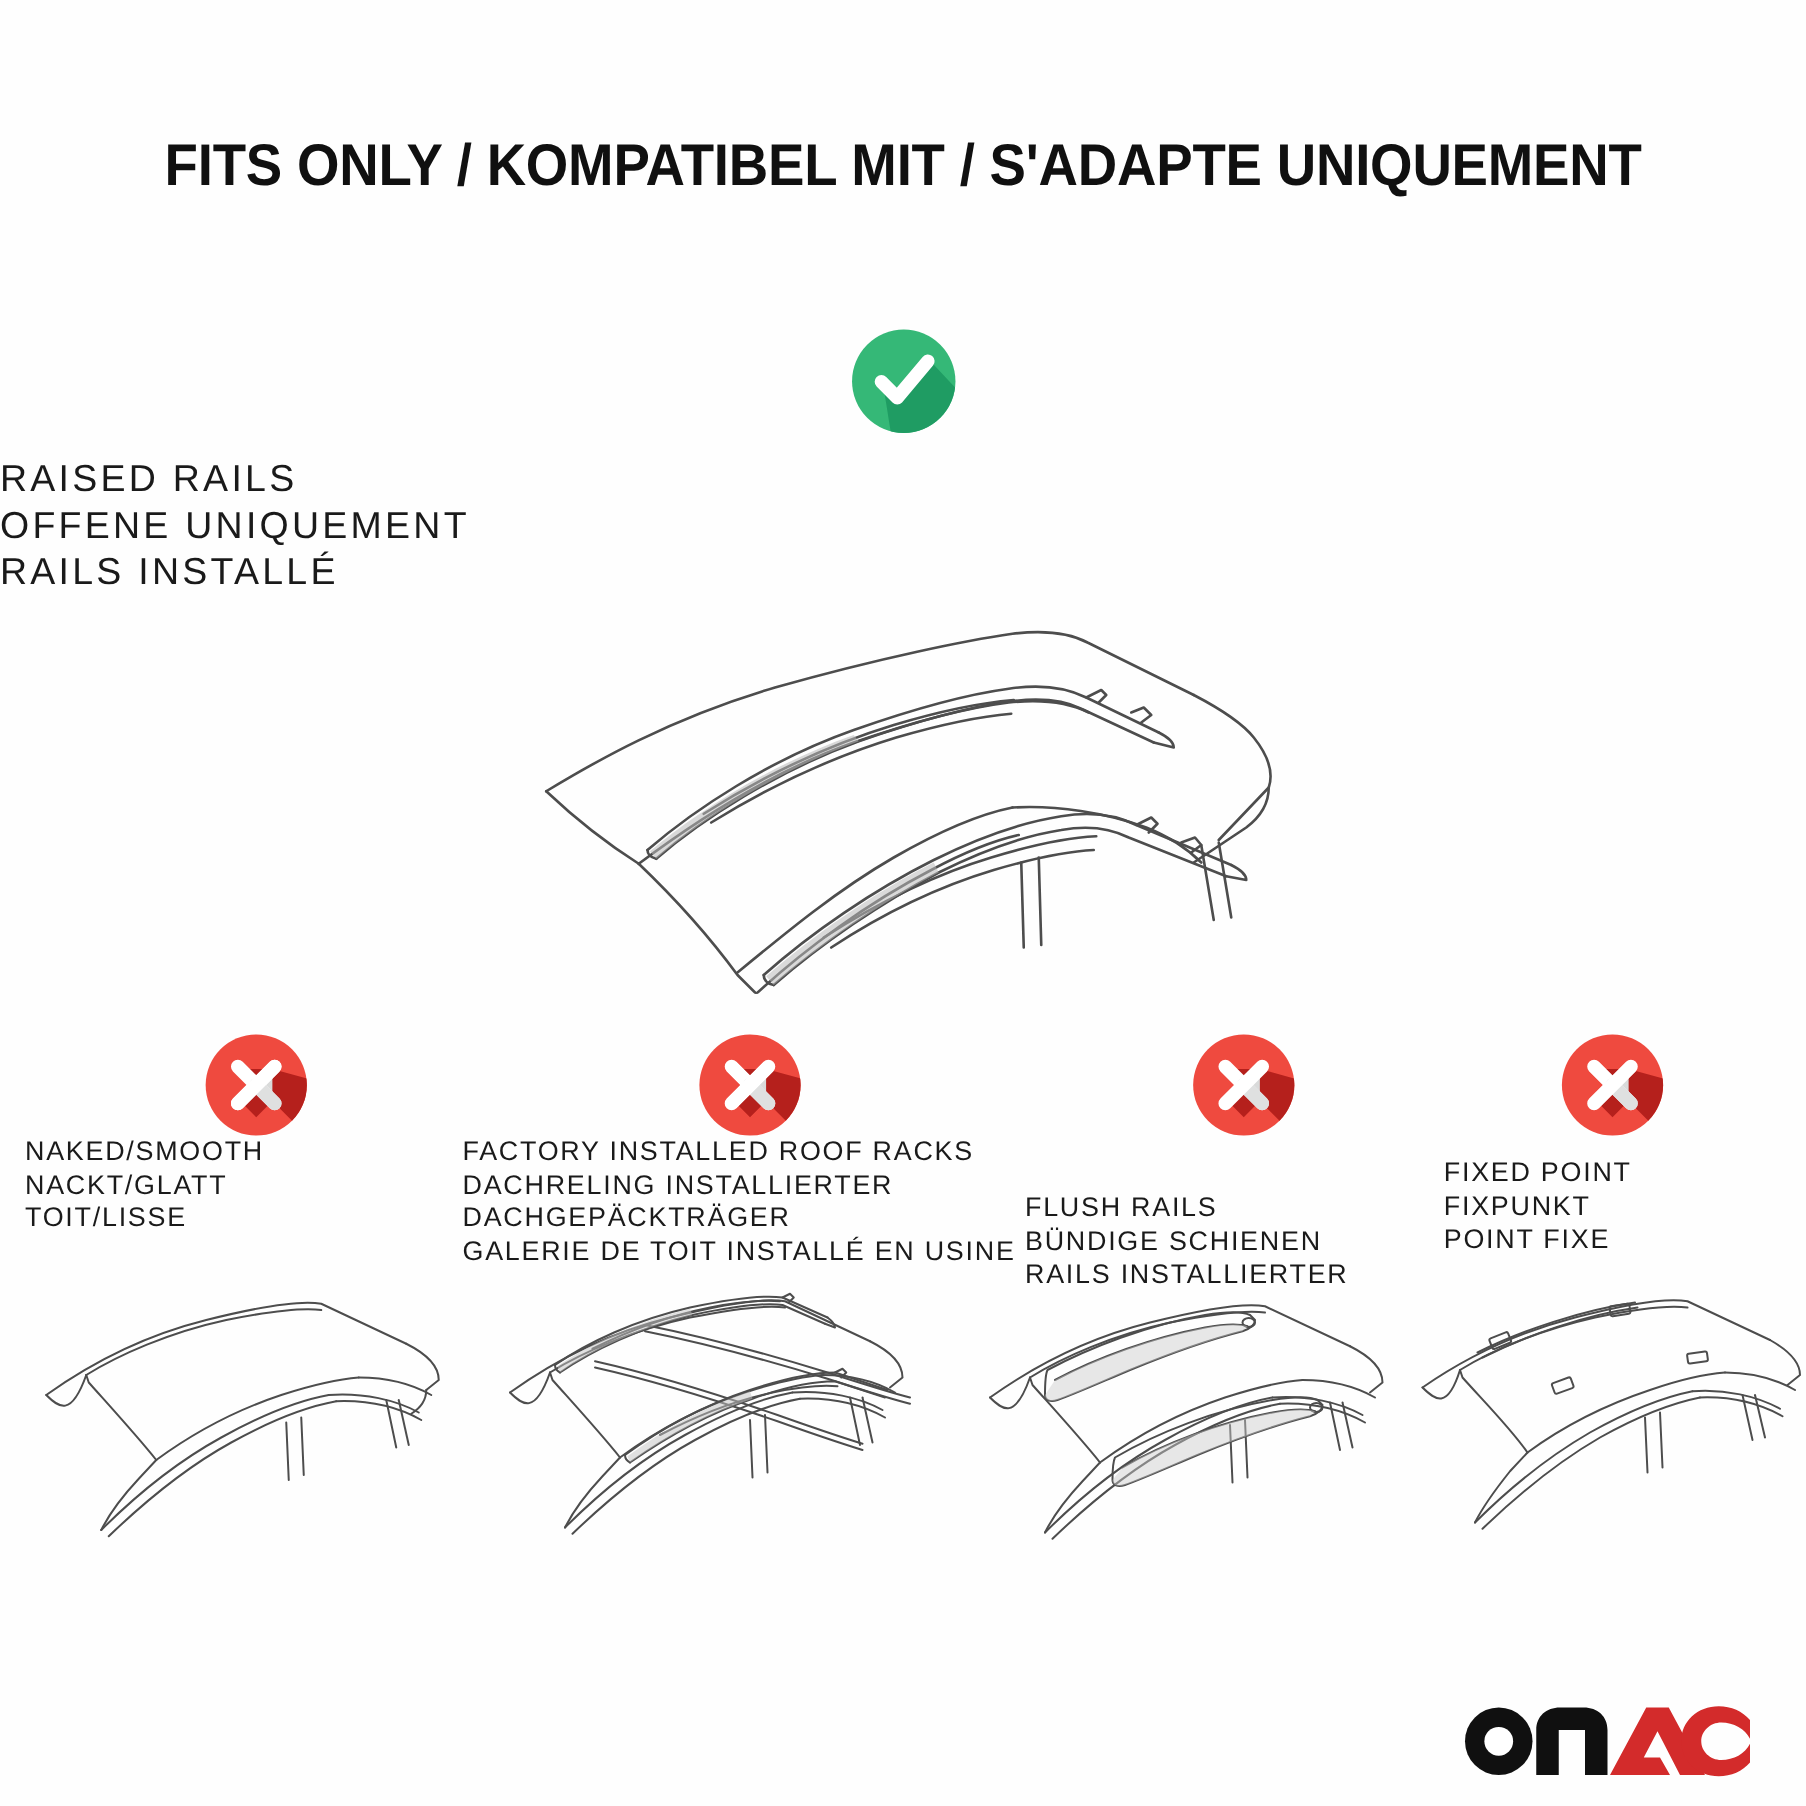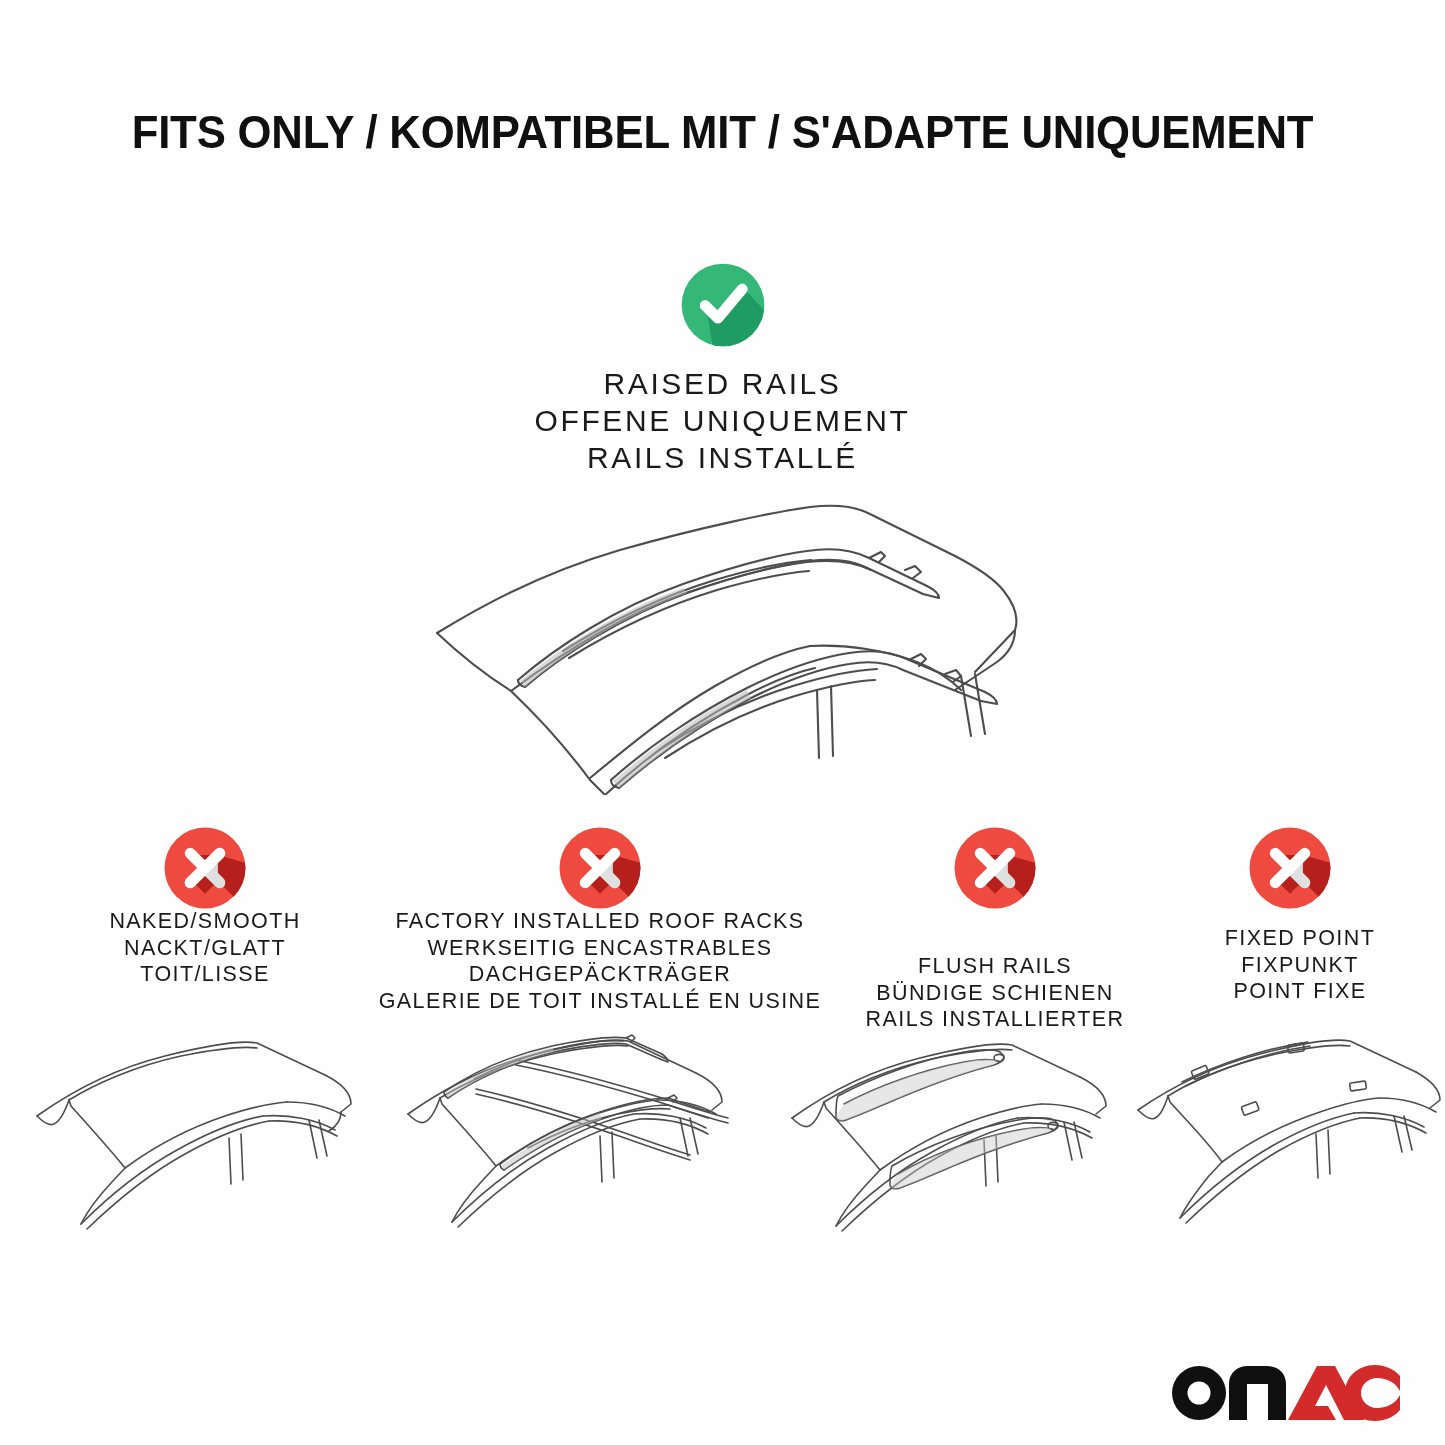--- a/index.html
+++ b/index.html
@@ -23,21 +23,21 @@
     transform-origin:50% 50%;
     white-space:nowrap;
   }
 
   
   .badge{position:absolute;width:92px;height:92px;}
   .badge svg{display:block;width:100%;height:100%;}
 
   
   .labels{
-    position:absolute;text-align:center;
+    position:absolute;text-align:left;
     color:#1a1a1a;
     font-weight:400;
   }
   .labels .ln{display:block;white-space:nowrap;}
 
   .main-labels{
     left:0;right:0;top:365px;
     font-size:30px;line-height:37px;letter-spacing:2.6px;
   }
 
@@ -205,21 +205,21 @@
         <path d="M50 50 L64 64 L64 36 Z" fill="#d9dada"></path>
       </g>
       <path d="M34 34 L66 66" fill="none" stroke="#ffffff" stroke-width="12" stroke-linecap="round"></path>
       <path d="M50 50 L66 66" fill="none" stroke="#d9dada" stroke-width="12" stroke-linecap="round" opacity="0.85"></path>
       <path d="M66 34 L34 66" fill="none" stroke="#ffffff" stroke-width="12" stroke-linecap="round"></path>
     </svg>
   </div>
 
   <div class="labels col-labels" style="left:370px;top:908px;width:460px;">
     <span class="ln">FACTORY INSTALLED ROOF RACKS</span>
-    <span class="ln">WERKSEITIG ENCASTRABLES</span>
+    <span class="ln">DACHRELING INSTALLIERTER</span>
     <span class="ln">DACHGEPÄCKTRÄGER</span>
     <span class="ln">GALERIE DE TOIT INSTALLÉ EN USINE</span>
   </div>
 
   <div class="illus" style="left:398px;top:1012px;width:360px;height:232px;">
     <svg viewBox="0 0 360 232">
       <g fill="none" stroke="#4d4d4d" stroke-width="1.6" stroke-linejoin="round" stroke-linecap="round">
 
         <path d="M10 102 C 38 82 82 56 138 42 C 186 30 214 26 230 29 L 298 61"></path>
         <path d="M298 61 C 316 70 324 80 324 90 L 314 98"></path>

